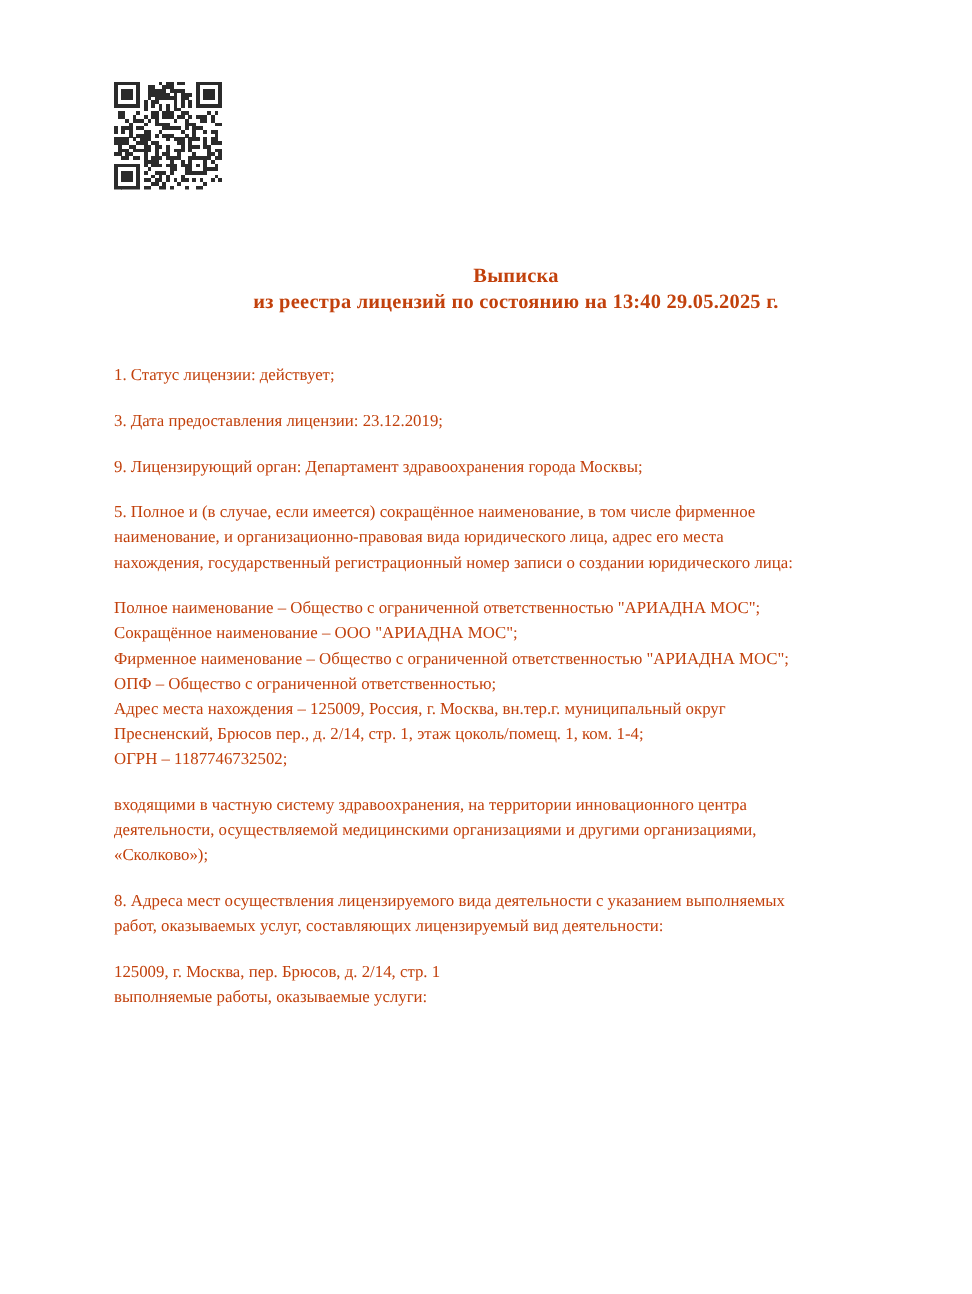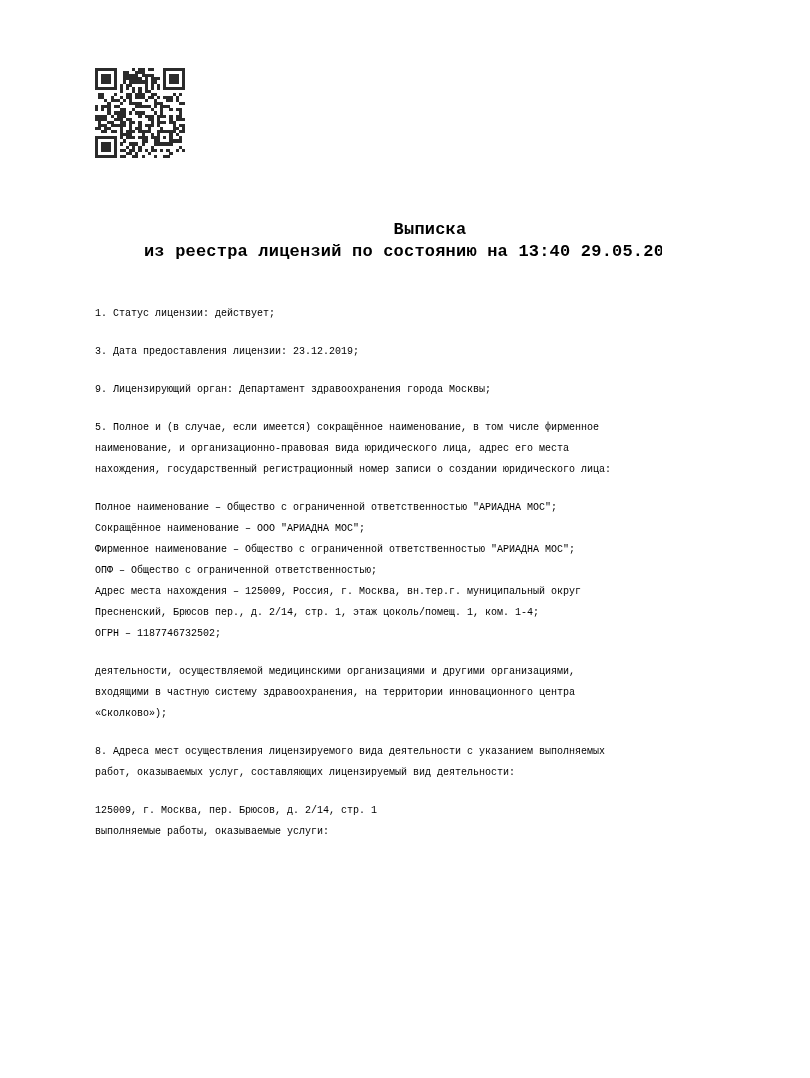--- a/index.html
+++ b/index.html
@@ -6,22 +6,22 @@
     margin: 0;
     padding: 0;
     background: #ffffff;
   }
   .page {
     position: relative;
     width: 662px;
     height: 1078px;
     background: #ffffff;
     overflow: hidden;
-    font-family: Liberation Mono, monospace;
-    color: #000000;
+    font-family: Liberation Serif, serif;
+    color: #c2410c;
   }
   .qr {
     position: absolute;
     left: 95px;
     top: 68px;
     width: 90px;
     height: 90px;
   }
   .qr svg { display: block; }
   .title {
@@ -33,21 +33,21 @@
     font-size: 17px;
     line-height: 22px;
     font-weight: bold;
     letter-spacing: 0.2px;
   }
   .doc-body {
     position: absolute;
     top: 303px;
     left: 95px;
     width: 672px;
-    font-size: 10px;
+    font-size: 14px;
     line-height: 21px;
   }
   .block {
     margin: 0 0 17px 0;
   }
   .line {
     white-space: nowrap;
   }
 </style>
 </head>
@@ -496,22 +496,22 @@
       <div class="block">
         <div class="line">Полное наименование – Общество с ограниченной ответственностью "АРИАДНА МОС";</div>
         <div class="line">Сокращённое наименование – ООО "АРИАДНА МОС";</div>
         <div class="line">Фирменное наименование – Общество с ограниченной ответственностью "АРИАДНА МОС";</div>
         <div class="line">ОПФ – Общество с ограниченной ответственностью;</div>
         <div class="line">Адрес места нахождения – 125009, Россия, г. Москва, вн.тер.г. муниципальный округ</div>
         <div class="line">Пресненский, Брюсов пер., д. 2/14, стр. 1, этаж цоколь/помещ. 1, ком. 1-4;</div>
         <div class="line">ОГРН – 1187746732502;</div>
       </div>
       <div class="block">
+        <div class="line">входящими в частную систему здравоохранения, на территории инновационного центра</div>
         <div class="line">деятельности, осуществляемой медицинскими организациями и другими организациями,</div>
-        <div class="line">входящими в частную систему здравоохранения, на территории инновационного центра</div>
         <div class="line">«Сколково»);</div>
       </div>
       <div class="block">
         <div class="line">8. Адреса мест осуществления лицензируемого вида деятельности с указанием выполняемых</div>
         <div class="line">работ, оказываемых услуг, составляющих лицензируемый вид деятельности:</div>
       </div>
       <div class="block">
         <div class="line">125009, г. Москва, пер. Брюсов, д. 2/14, стр. 1</div>
         <div class="line">выполняемые работы, оказываемые услуги:</div>
       </div>

